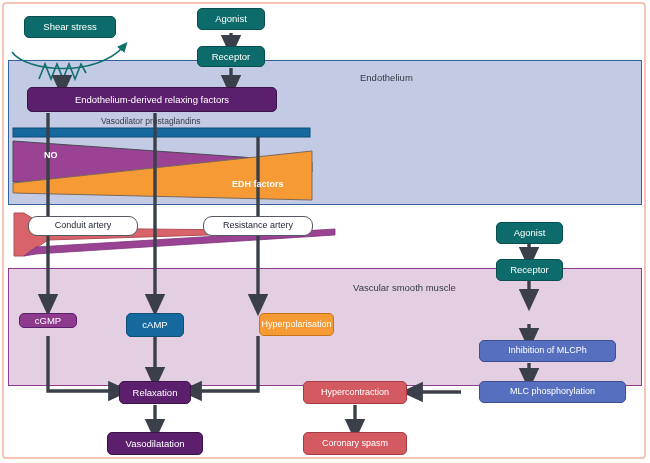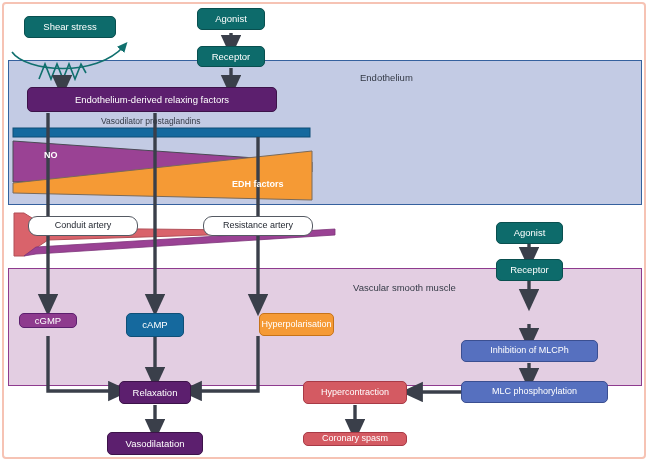--- a/index.html
+++ b/index.html
@@ -10,21 +10,21 @@
   svg.layer{position:absolute;left:0;top:0;width:650px;height:463px;overflow:visible;}
   .node{position:absolute;box-sizing:border-box;display:flex;align-items:center;
         justify-content:center;text-align:center;color:#ffffff;border-radius:5px;
         border:1px solid #2b2f38;line-height:1.05;}
   .teal{background:#0d6b6b;border-color:#094f4f;}
   .purple{background:#5c1f6e;border-color:#3c1349;}
   .purple2{background:#8e3b8e;border-color:#5c1f6e;}
   .blue{background:#15699e;border-color:#0f4f77;}
   .orange{background:#f59a35;border-color:#c77318;}
   .red{background:#d45a62;border-color:#a83a46;}
-  .indigo{background:#5670bf;border-color:#3b4f91;}
+  .indigo{background:#5670bf;border-color:#3b4f91;margin-left:18px;}
   .white{background:#ffffff;border:1px solid #555a63;color:#1d222b;border-radius:9px;}
   .plabel{position:absolute;color:#343a46;background:transparent;margin-left:8px;}
   .panel{position:absolute;box-sizing:border-box;}
   #endoPanel{left:8px;top:60px;width:634px;height:145px;background:#c3cbe4;
              border:1px solid #35619e;}
   #vsmPanel{left:8px;top:268px;width:634px;height:118px;background:#e3cee2;
             border:1px solid #8e3b8e;}
 </style>
 </head>
 <body>
@@ -109,14 +109,14 @@
   <div class="node orange" style="left:211px;top:313px;width:75px;height:23px;font-size:9px;margin-left:48px;">Hyperpolarisation</div>
 
   <div class="node purple" style="left:119px;top:381px;width:72px;height:23px;font-size:9.5px;">Relaxation</div>
   <div class="node purple" style="left:107px;top:432px;width:96px;height:23px;font-size:9.5px;">Vasodilatation</div>
 
   <div class="node teal" style="left:496px;top:222px;width:67px;height:22px;font-size:9.5px;">Agonist</div>
   <div class="node teal" style="left:496px;top:259px;width:67px;height:22px;font-size:9.5px;">Receptor</div>
   <div class="node indigo" style="left:461px;top:340px;width:137px;height:22px;font-size:9px;">Inhibition of MLCPh</div>
   <div class="node indigo" style="left:461px;top:381px;width:147px;height:22px;font-size:9px;">MLC phosphorylation</div>
   <div class="node red" style="left:303px;top:381px;width:104px;height:23px;font-size:9px;">Hypercontraction</div>
-  <div class="node red" style="left:303px;top:432px;width:104px;height:14px;font-size:9px;">Coronary spasm</div>
+  <div class="node red" style="left:303px;top:432px;width:104px;height:23px;font-size:9px;">Coronary spasm</div>
 </div>
 
 </body></html>

